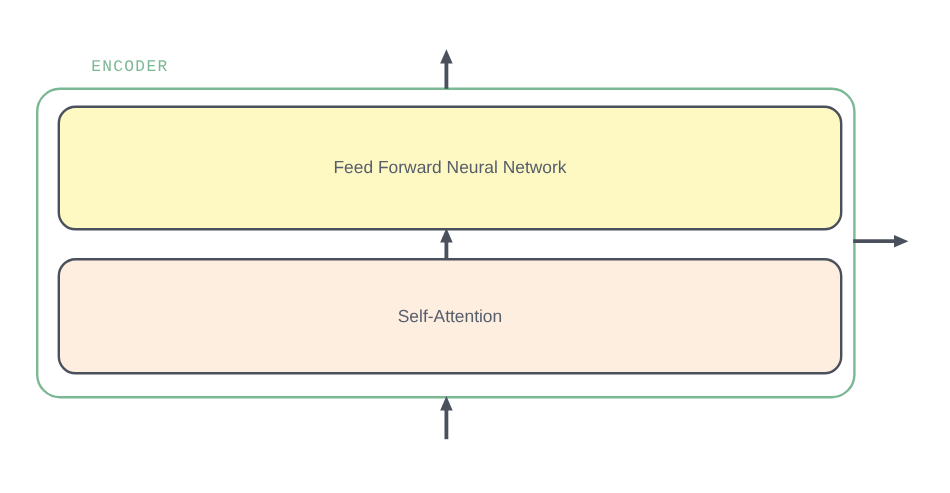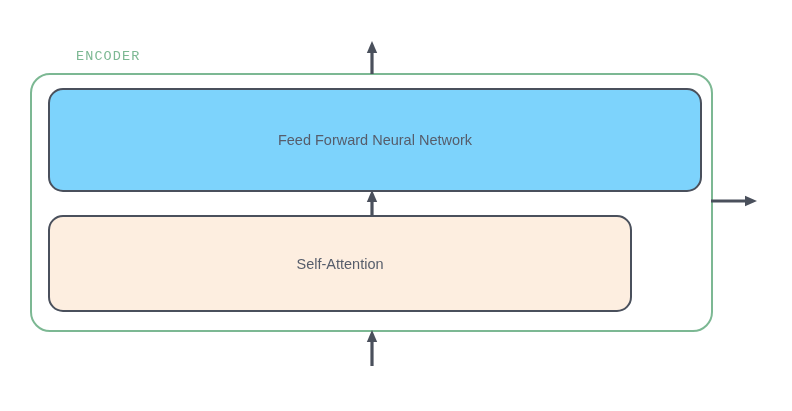--- a/index.html
+++ b/index.html
@@ -59,27 +59,27 @@
     color: #565d6b;
     font-family: "Liberation Sans", sans-serif;
     white-space: nowrap;
   }
 
   .block-ffnn {
     left: 48px;
     top: 88px;
     width: 654px;
     height: 104px;
-    background: #7dd3fc;
+    background: #fef9c3;
   }
 
   .block-attention {
     left: 48px;
     top: 215px;
-    width: 584px;
+    width: 654px;
     height: 97px;
     background: #fdeee0;
   }
 
   
   .arrow {
     position: absolute;
   }
   .arrow svg {
     display: block;

